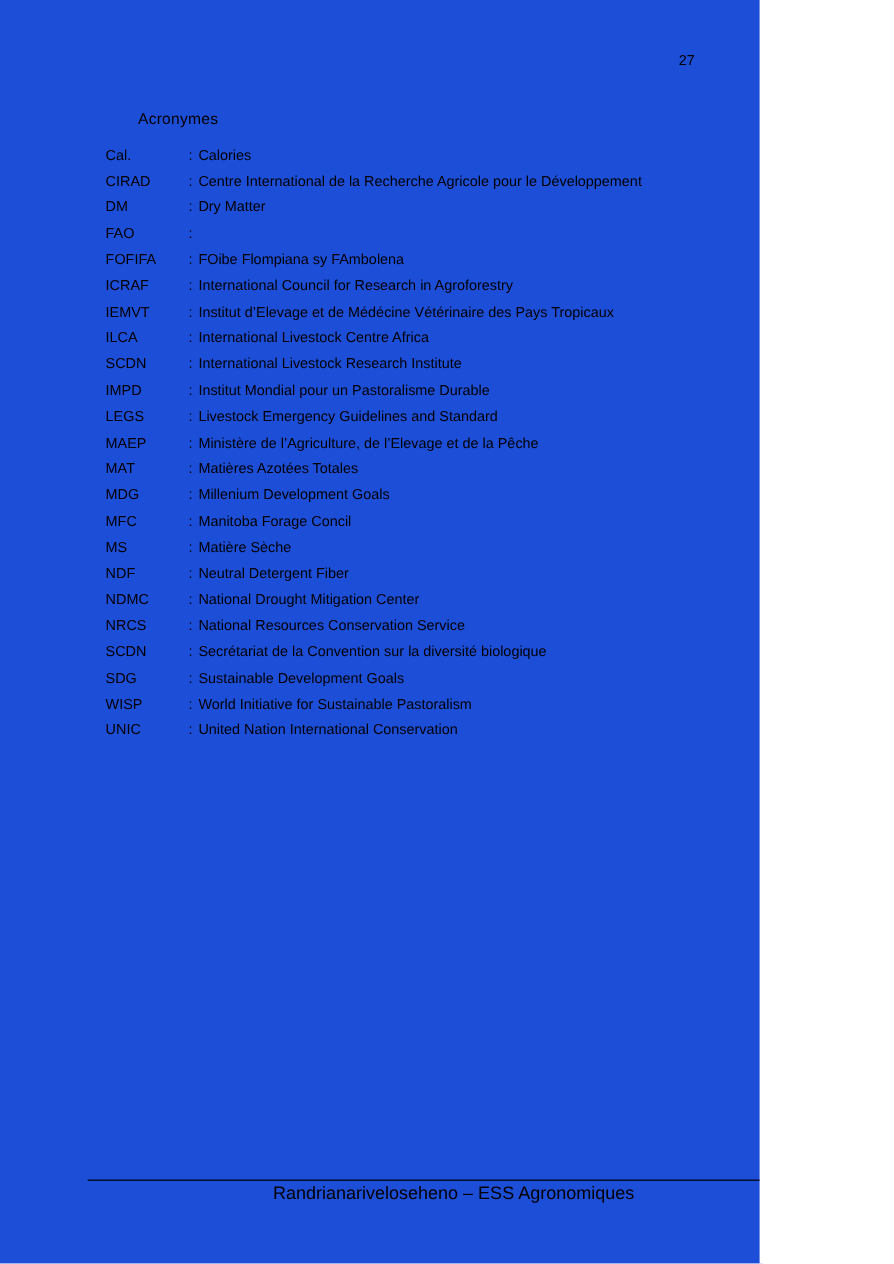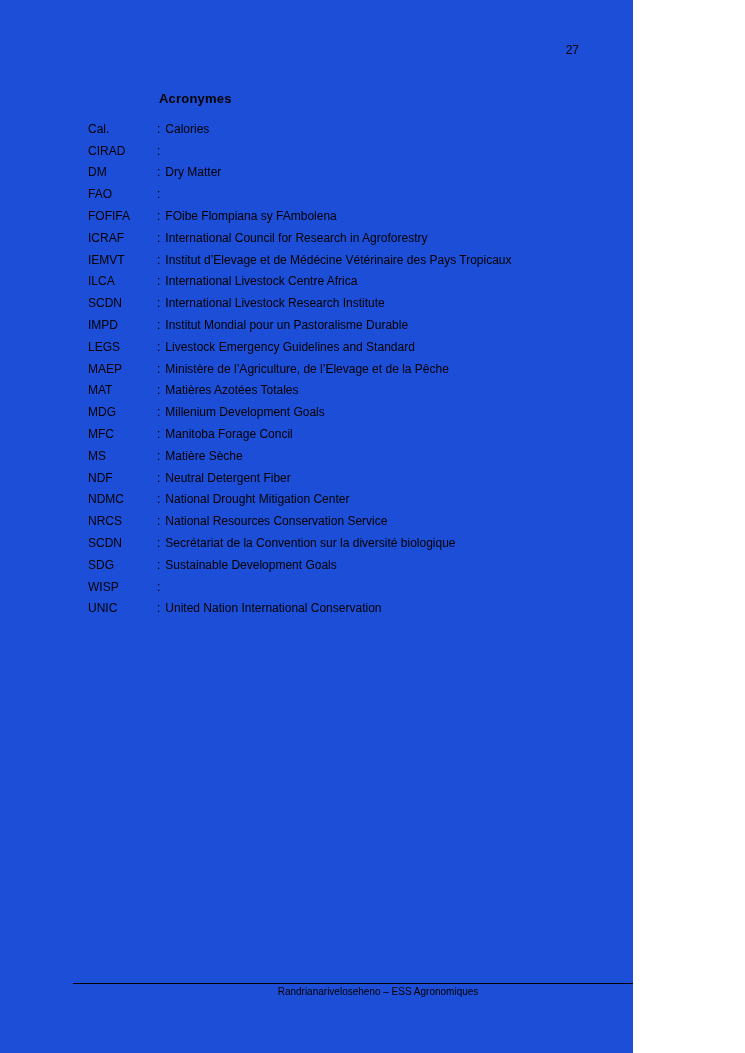--- a/index.html
+++ b/index.html
@@ -20,23 +20,22 @@
     position: absolute;
     top: 43px;
     right: 54px;
     font-size: 12px;
   }
   .heading {
     position: absolute;
     left: 115px;
     top: 91px;
     font-size: 13px;
-    font-weight: bold;
+    font-weight: normal;
     letter-spacing: 0.2px;
-    margin-left: 44px;
   }
   .acronym-list {
     position: absolute;
     left: 88px;
     top: 118px;
     width: 600px;
   }
   .acronym-row {
     display: flex;
     align-items: center;
@@ -51,41 +50,42 @@
     margin-right: 5px;
   }
   .footer {
     position: absolute;
     left: 73px;
     top: 983px;
     width: 610px;
     border-top: 1px solid #000000;
     text-align: center;
     padding-top: 2px;
-    font-size: 10px;
+    font-size: 15px;
   }
 </style>
 </head>
 <body>
 
 <div class="page">
 
   <div class="page-number">27</div>
 
   <div class="heading">Acronymes</div>
 
   <div class="acronym-list">
       <div class="acronym-row">
         <span class="acronym-abbr">Cal.</span>
         <span class="acronym-sep">:</span>
         <span class="acronym-def">Calories</span>
       </div>
       <div class="acronym-row">
         <span class="acronym-abbr">CIRAD</span>
         <span class="acronym-sep">:</span>
+        <span class="acronym-def">Centre International de la Recherche Agricole pour le Développement</span>
       </div>
       <div class="acronym-row">
         <span class="acronym-abbr">DM</span>
         <span class="acronym-sep">:</span>
         <span class="acronym-def">Dry Matter</span>
       </div>
       <div class="acronym-row">
         <span class="acronym-abbr">FAO</span>
         <span class="acronym-sep">:</span>
       </div>
@@ -170,20 +170,21 @@
         <span class="acronym-def">Secrétariat de la Convention sur la diversité biologique</span>
       </div>
       <div class="acronym-row">
         <span class="acronym-abbr">SDG</span>
         <span class="acronym-sep">:</span>
         <span class="acronym-def">Sustainable Development Goals</span>
       </div>
       <div class="acronym-row">
         <span class="acronym-abbr">WISP</span>
         <span class="acronym-sep">:</span>
+        <span class="acronym-def">World Initiative for Sustainable Pastoralism</span>
       </div>
       <div class="acronym-row">
         <span class="acronym-abbr">UNIC</span>
         <span class="acronym-sep">:</span>
         <span class="acronym-def">United Nation International Conservation</span>
       </div>
     </div>
 
   <div class="footer">
     <span>Randrianariveloseheno – ESS Agronomiques</span>

